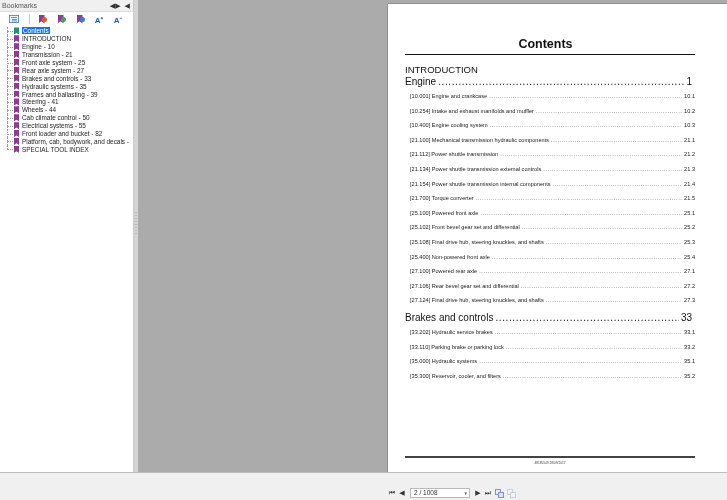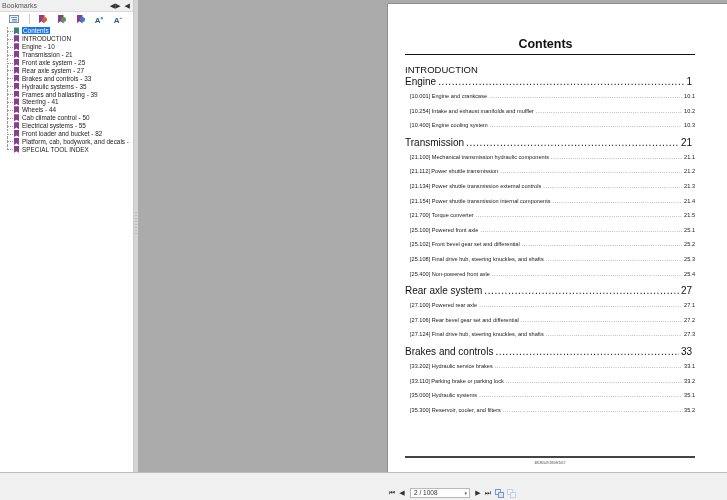--- a/index.html
+++ b/index.html
@@ -211,25 +211,20 @@
             <span class="toc-t">[10.254] Intake and exhaust manifolds and muffler</span>
             <span class="toc-dots"></span>
             <span class="toc-p">10.2</span>
           </div>
         <div class="toc-s">
             <span class="toc-t">[10.400] Engine cooling system</span>
             <span class="toc-dots"></span>
             <span class="toc-p">10.3</span>
           </div>
 
-        <div class="toc-h">
-            <span class="toc-t">Transmission</span>
-            <span class="toc-dots"></span>
-            <span class="toc-p">21</span>
-          </div>
         <div class="toc-s">
             <span class="toc-t">[21.100] Mechanical transmission hydraulic components</span>
             <span class="toc-dots"></span>
             <span class="toc-p">21.1</span>
           </div>
         <div class="toc-s">
             <span class="toc-t">[21.112] Power shuttle transmission</span>
             <span class="toc-dots"></span>
             <span class="toc-p">21.2</span>
           </div>
@@ -263,25 +258,20 @@
             <span class="toc-t">[25.108] Final drive hub, steering knuckles, and shafts</span>
             <span class="toc-dots"></span>
             <span class="toc-p">25.3</span>
           </div>
         <div class="toc-s">
             <span class="toc-t">[25.400] Non-powered front axle</span>
             <span class="toc-dots"></span>
             <span class="toc-p">25.4</span>
           </div>
 
-        <div class="toc-h">
-            <span class="toc-t">Rear axle system</span>
-            <span class="toc-dots"></span>
-            <span class="toc-p">27</span>
-          </div>
         <div class="toc-s">
             <span class="toc-t">[27.100] Powered rear axle</span>
             <span class="toc-dots"></span>
             <span class="toc-p">27.1</span>
           </div>
         <div class="toc-s">
             <span class="toc-t">[27.106] Rear bevel gear set and differential</span>
             <span class="toc-dots"></span>
             <span class="toc-p">27.2</span>
           </div>

